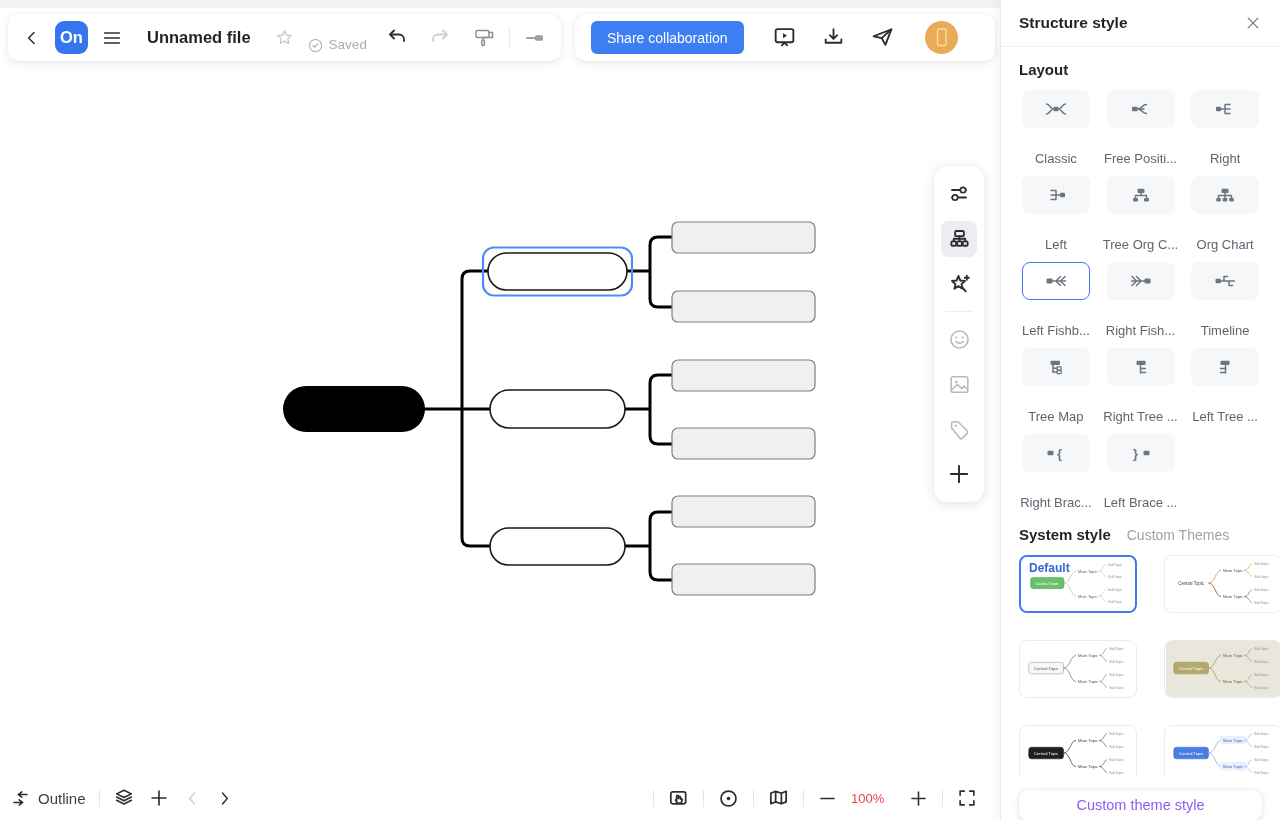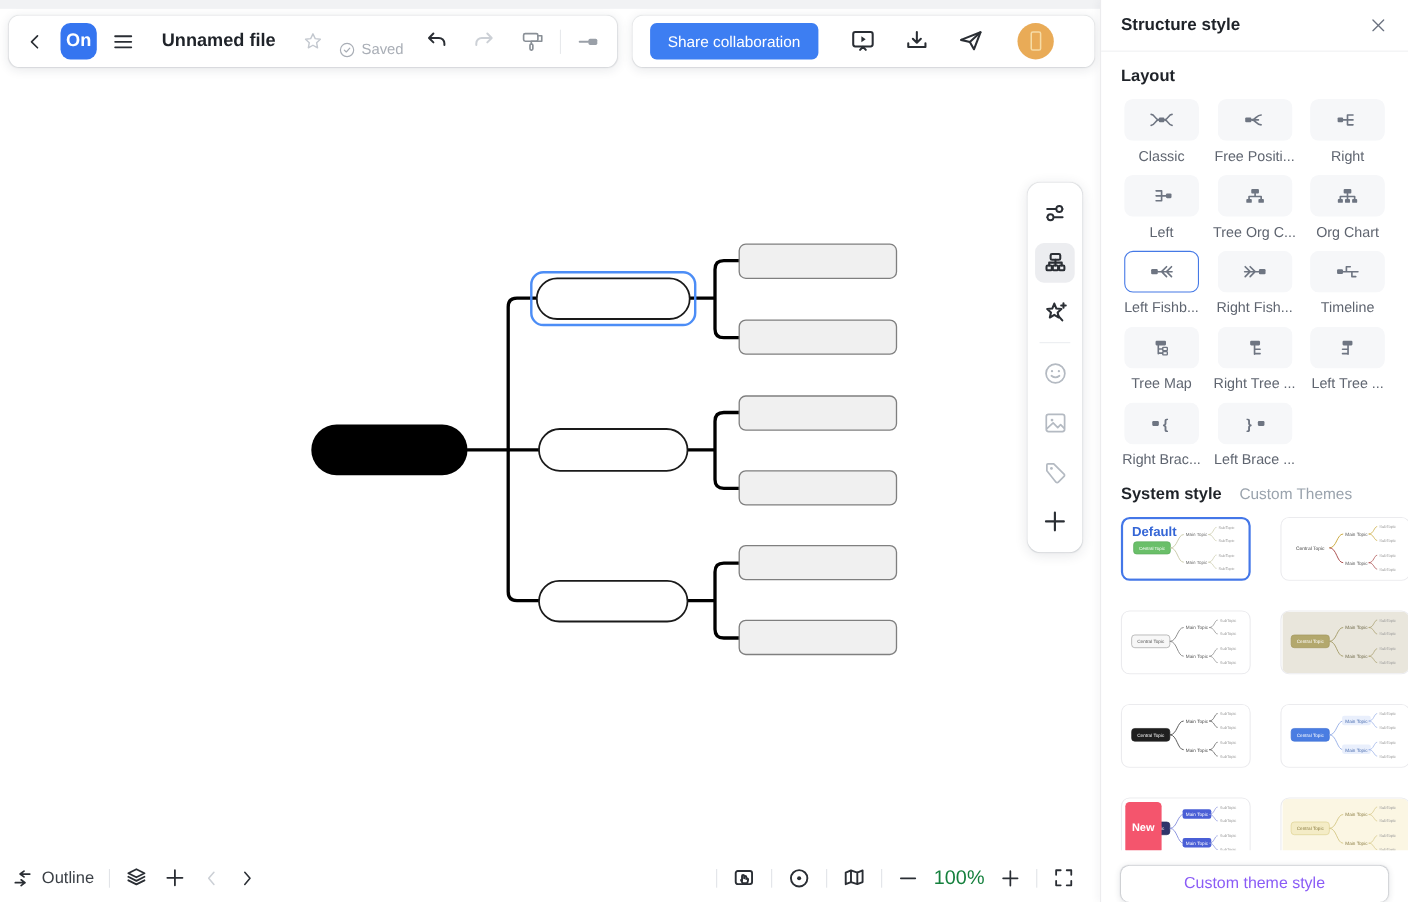--- a/index.html
+++ b/index.html
@@ -25,35 +25,35 @@
   
   #tool-rail { position:absolute; left:934px; top:166px; width:50px; background:#fff; border-radius:12px; box-shadow:0 2px 12px rgba(30,40,60,.12), 0 0 1px rgba(30,40,60,.15); display:flex; flex-direction:column; align-items:center; padding:10px 0; gap:9px; z-index:10; }
   .rail-btn { width:36px; height:36px; border-radius:8px; display:flex; align-items:center; justify-content:center; cursor:pointer; }
   .rail-btn.active { background:#ecedf0; }
   .rail-div { width:28px; height:1px; background:#eceef1; }
 
   
   .bottombar { position:absolute; bottom:0; left:0; width:1000px; height:44px; display:flex; align-items:center; z-index:10; padding:0 10px; }
   .bb-group { display:flex; align-items:center; gap:13px; }
   .bb-label { font-size:15px; color:#3a3f45;text-align:center; }
-  .zoom-label { font-size:18px; color:#15803d; min-width:44px; text-align:left; }
+  .zoom-label { font-size:13px; color:#ef4444; min-width:44px; text-align:left; }
   .bb-div { width:1px; height:17px; background:#e2e4e8; }
   .spacer { flex:1; }
 
   
   #panel { position:absolute; right:0; top:0; width:280px; height:820px; background:#fff; border-left:1px solid #ececee; box-shadow:-2px 0 8px rgba(30,40,60,.05); z-index:20; display:flex; flex-direction:column; }
   .panel-head { height:47px; display:flex; align-items:center; justify-content:space-between; padding:0 18px; border-bottom:1px solid #f0f1f3; flex:none; }
   .panel-title { font-size:15.5px; font-weight:bold; color:#1f2329; }
   .panel-body { padding:14px 18px 0 18px; overflow:hidden; }
   .sec-heading { font-size:15px; font-weight:bold; color:#1f2329; margin-bottom:12px; }
   .layout-grid { display:grid; grid-template-columns:repeat(3, 1fr); column-gap:10px; row-gap:10px; margin-bottom:16px; }
   .layout-item { display:flex; flex-direction:column; align-items:center; cursor:pointer; }
   .layout-card { width:68px; height:38px; background:#f6f7f9; border:1.5px solid transparent; border-radius:8px; display:flex; align-items:center; justify-content:center; }
   .layout-card.selected { background:#fff; border-color:#4579e6; }
-  .layout-label { margin-top:6px; font-size:13px; color:#5f6570; white-space:nowrap; }
+  .layout-label { margin-top:23px; font-size:13px; color:#5f6570; white-space:nowrap; }
   .licon .f { fill:#6e7582; }
   .licon .s { stroke:#6e7582; stroke-width:1.5; fill:none; stroke-linecap:round; stroke-linejoin:round; }
   .licon .o { fill:none; stroke:#6e7582; stroke-width:1.2; }
   .licon .t { fill:#6e7582; font-family:"Liberation Sans",sans-serif; font-weight:bold; }
   .tabs-row { display:flex; align-items:baseline; gap:16px; margin:6px 0 12px 0; }
   .tab-active { font-size:15px; font-weight:bold; color:#1f2329; cursor:pointer; }
   .tab-inactive { font-size:14px; color:#9aa3ad; cursor:pointer; }
   .theme-grid { display:grid; grid-template-columns:repeat(2, 1fr); column-gap:10px; row-gap:11px;gap:27px; }
   .theme-card { position:relative; width:118px; height:58px; border:1px solid #ebebee; border-radius:8px; overflow:hidden; cursor:pointer; background:#fff; }
   .theme-card.selected { border:2px solid #4477e8; }

